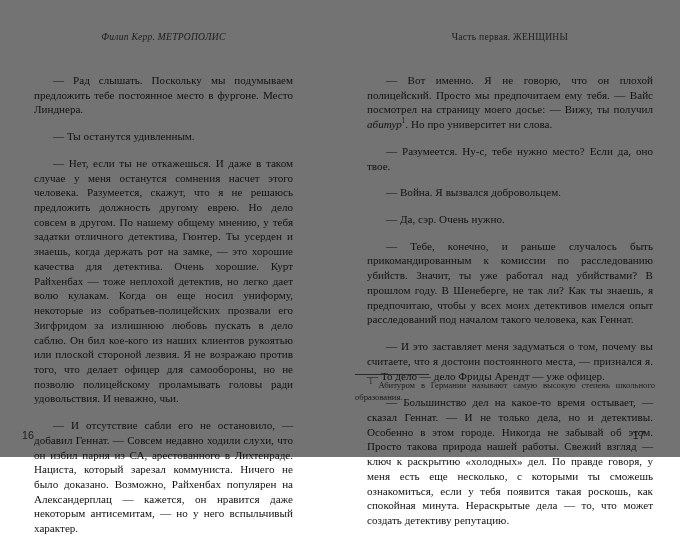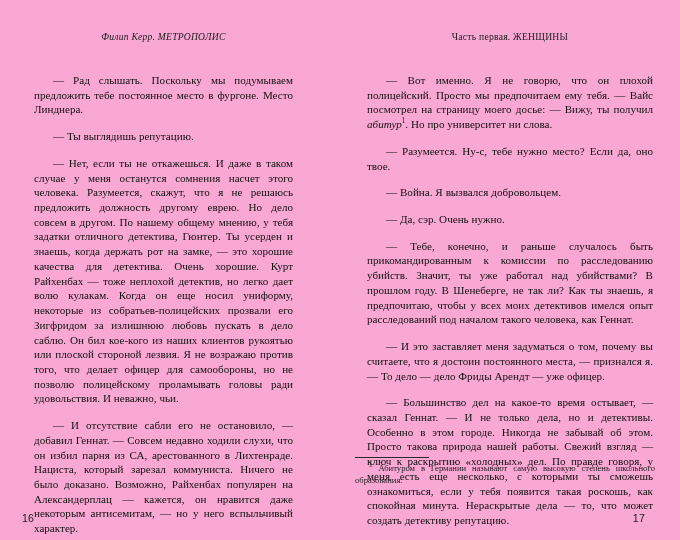--- a/index.html
+++ b/index.html
@@ -22,23 +22,23 @@
     width: 680px;
     height: 540px;
     background: #ffffff;
     display: flex;
     box-sizing: border-box;
   }
 
   .page {
     position: relative;
     width: 340px;
-    height: 540px;
+    height: 457px;
     box-sizing: border-box;
-    background: #f9a8d4;
+    background: #737373;
   }
 
   .page-left  { padding: 0 35px 0 22px; }
   .page-right { padding: 0 15px 0 15px; }
 
   .running-head {
     text-align: center;
     font-size: 9.6px;
     letter-spacing: 0.25px;
     color: #1c1c1c;
@@ -112,21 +112,21 @@
 <body>
 
 <div class="spread">
 
   <div class="page page-left">
 
     <div class="running-head italic">Филип Керр. МЕТРОПОЛИС</div>
 
     <div class="body-text">
       <p class="para">— Рад слышать. Поскольку мы подумываем предложить тебе постоянное место в фургоне. Место Линднера.</p>
-      <p class="para">— Ты выглядишь репутацию.</p>
+      <p class="para">— Ты останутся удивленным.</p>
       <p class="para">— Нет, если ты не откажешься. И даже в таком случае у меня останутся сомнения насчет этого человека. Разумеется, скажут, что я не решаюсь предложить должность другому еврею. Но дело совсем в другом. По нашему общему мнению, у тебя задатки отличного детектива, Гюнтер. Ты усерден и знаешь, когда держать рот на замке, — это хорошие качества для детектива. Очень хорошие. Курт Райхенбах — тоже неплохой детектив, но легко дает волю кулакам. Когда он еще носил униформу, некоторые из собратьев-полицейских прозвали его Зигфридом за излишнюю любовь пускать в дело саблю. Он бил кое-кого из наших клиентов рукоятью или плоской стороной лезвия. Я не возражаю против того, что делает офицер для самообороны, но не позволю полицейскому проламывать головы ради удовольствия. И неважно, чьи.</p>
       <p class="para">— И отсутствие сабли его не остановило, — добавил Геннат. — Совсем недавно ходили слухи, что он избил парня из СА, арестованного в Лихтенраде. Нациста, который зарезал коммуниста. Ничего не было доказано. Возможно, Райхенбах популярен на Александерплац — кажется, он нравится даже некоторым антисемитам, — но у него вспыльчивый характер.</p>
     </div>
 
     <div class="folio folio-left">16</div>
   </div>
 
   <div class="page page-right">
 
     <div class="running-head">Часть первая. ЖЕНЩИНЫ</div>

